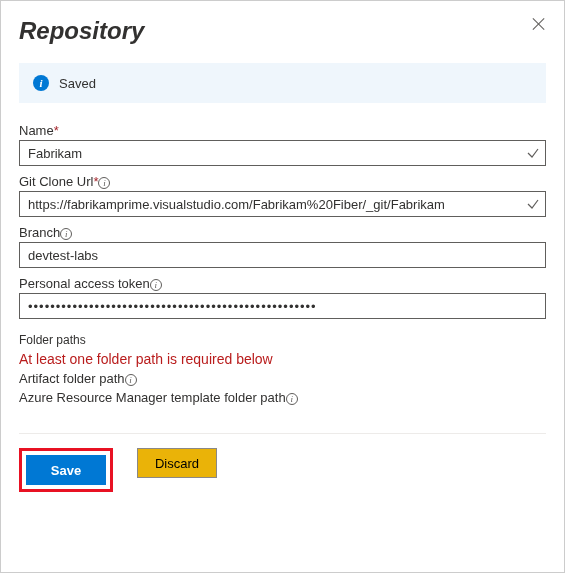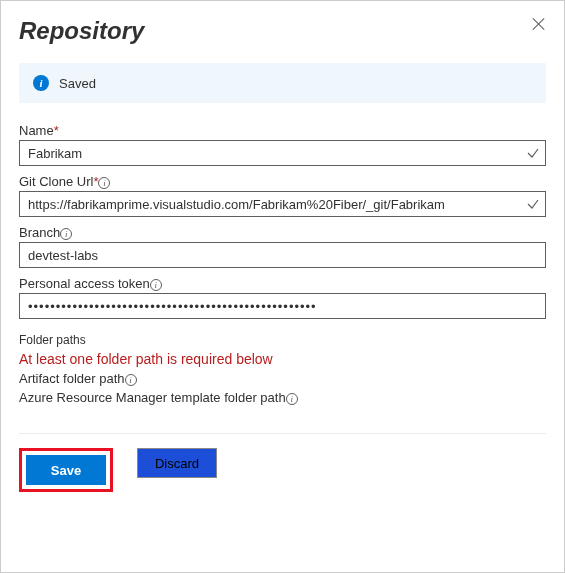--- a/index.html
+++ b/index.html
@@ -125,21 +125,21 @@
     margin: 28px 0 14px 0;
   }
   .button-row {
     display: flex;
     gap: 24px;
   }
   .btn {
     min-width: 80px;
     height: 30px;
     border: 1px solid #8a8886;
-    background: #1d4ed8;
+    background: #eab308;
     font-size: 13px;
     font-family: inherit;
     cursor: pointer;
     padding: 0 16px;
   }
   .btn-primary {
     background: #0078d4;
     border-color: #0078d4;
     color: #fff;
     font-weight: 600;

